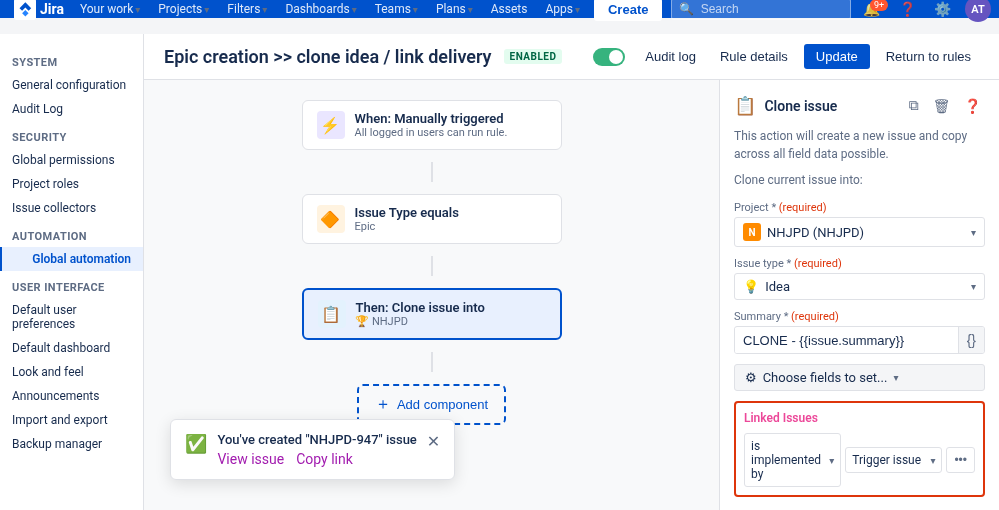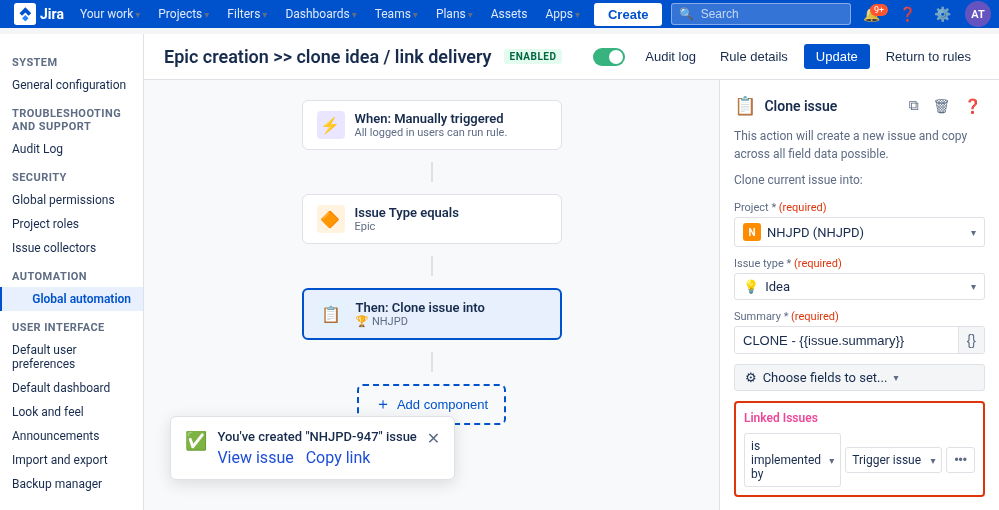--- a/index.html
+++ b/index.html
@@ -1,20 +1,20 @@
 <!DOCTYPE html>
 <html><head>
   <meta charset="utf-8">
   <style>
     * { box-sizing: border-box; margin: 0; padding: 0; }
     body { font-family: -apple-system, BlinkMacSystemFont, "Segoe UI", Roboto, sans-serif; font-size: 13px; background: #f4f5f7; color: #172b4d; overflow: hidden; }
 
     
     .topnav {
-      height: 28px;
+      height: 18px;
       background: #0052cc;
       display: flex;
       align-items: center;
       padding: 0 8px;
       gap: 2px;
       position: fixed;
       top: 0; left: 0; right: 0;
       z-index: 100;
     }
     .topnav-logo { display: flex; align-items: center; gap: 4px; color: #fff; font-weight: 700; font-size: 14px; padding: 0 6px; }
@@ -103,21 +103,21 @@
     .linked-select { flex: 1; border: 1px solid #dfe1e6; border-radius: 3px; padding: 5px 6px; font-size: 12px; color: #172b4d; display: flex; align-items: center; justify-content: space-between; cursor: pointer; background: #fff; }
     .trigger-select { flex: 1; border: 1px solid #dfe1e6; border-radius: 3px; padding: 5px 6px; font-size: 12px; color: #172b4d; display: flex; align-items: center; justify-content: space-between; cursor: pointer; background: #fff; }
     .three-dots-btn { background: none; border: 1px solid #dfe1e6; border-radius: 3px; padding: 5px 7px; cursor: pointer; color: #5e6c84; font-size: 12px; }
 
     
     .toast { position: fixed; bottom: 30px; left: 170px; background: #fff; border: 1px solid #dfe1e6; border-radius: 6px; padding: 12px 14px; display: flex; align-items: flex-start; gap: 10px; box-shadow: 0 4px 16px rgba(0,0,0,0.12); min-width: 260px; z-index: 200; }
     .toast-icon { color: #36b37e; font-size: 18px; flex-shrink: 0; margin-top: 1px; }
     .toast-content { flex: 1; }
     .toast-message { font-size: 13px; color: #172b4d; font-weight: 500; margin-bottom: 4px; }
     .toast-actions { display: flex; gap: 12px; }
-    .toast-action { font-size: 16px; color: #1d4ed8; cursor: pointer; text-decoration: none; }
+    .toast-action { font-size: 14px; color: #a21caf; cursor: pointer; text-decoration: none; }
     .toast-close { background: none; border: none; cursor: pointer; color: #5e6c84; font-size: 16px; padding: 0; }
 
     .chevron { font-size: 10px; color: #5e6c84; }
 
     
     .jira-logo { width: 22px; height: 22px; }
   </style>
 </head>
 <body>
 
@@ -175,21 +175,20 @@
     <div class="topnav-icon">⚙️</div>
     <div class="avatar">AT</div>
   </div>
 </nav>
 
 <div class="page-layout">
 
   <aside class="sidebar">
     <div class="sidebar-section-title">System</div>
     <div class="sidebar-item">General configuration</div>
-    <div class="sidebar-section-title">Troubleshooting and Support</div>
     <div class="sidebar-item">Audit Log</div>
     <div class="sidebar-section-title">Security</div>
     <div class="sidebar-item">Global permissions</div>
     <div class="sidebar-item">Project roles</div>
     <div class="sidebar-item">Issue collectors</div>
     <div class="sidebar-section-title">Automation</div>
     <div class="sidebar-item active">Global automation</div>
     <div class="sidebar-section-title">User Interface</div>
     <div class="sidebar-item">Default user preferences</div>
     <div class="sidebar-item">Default dashboard</div>

